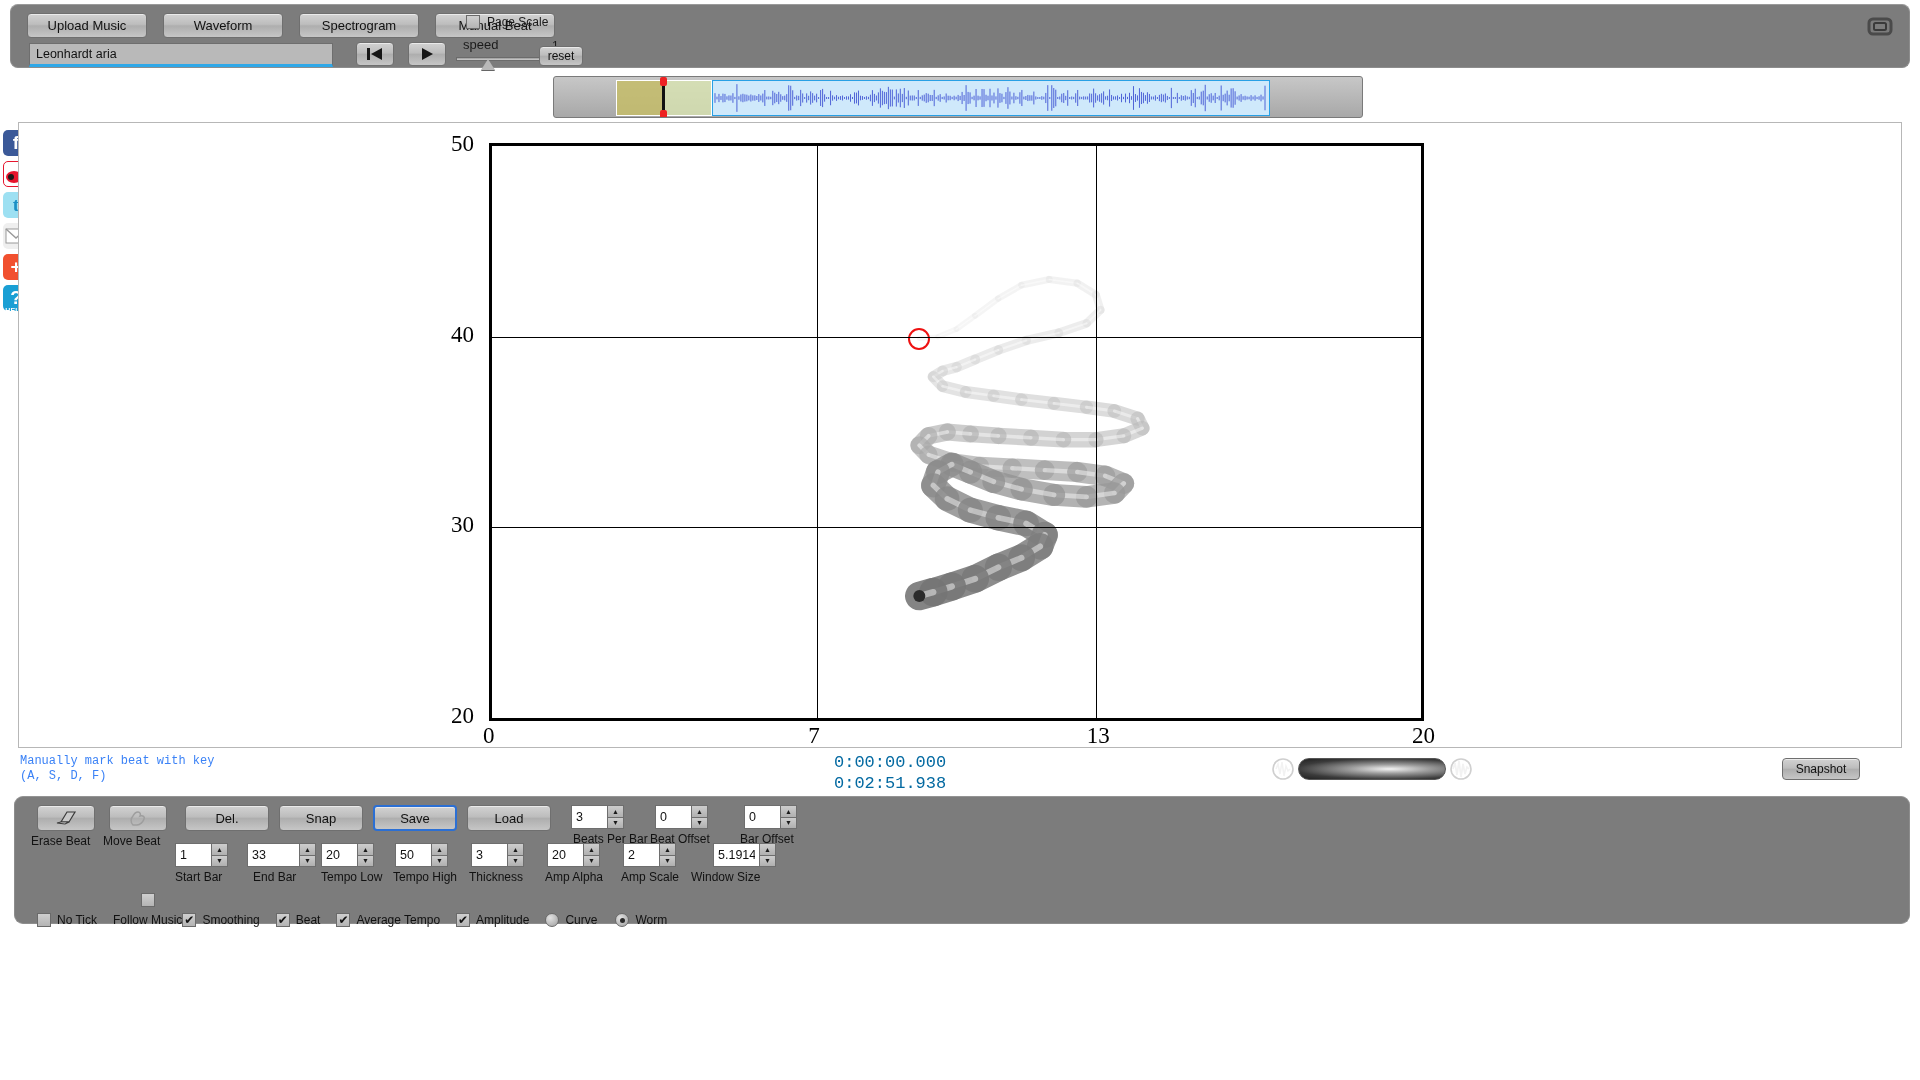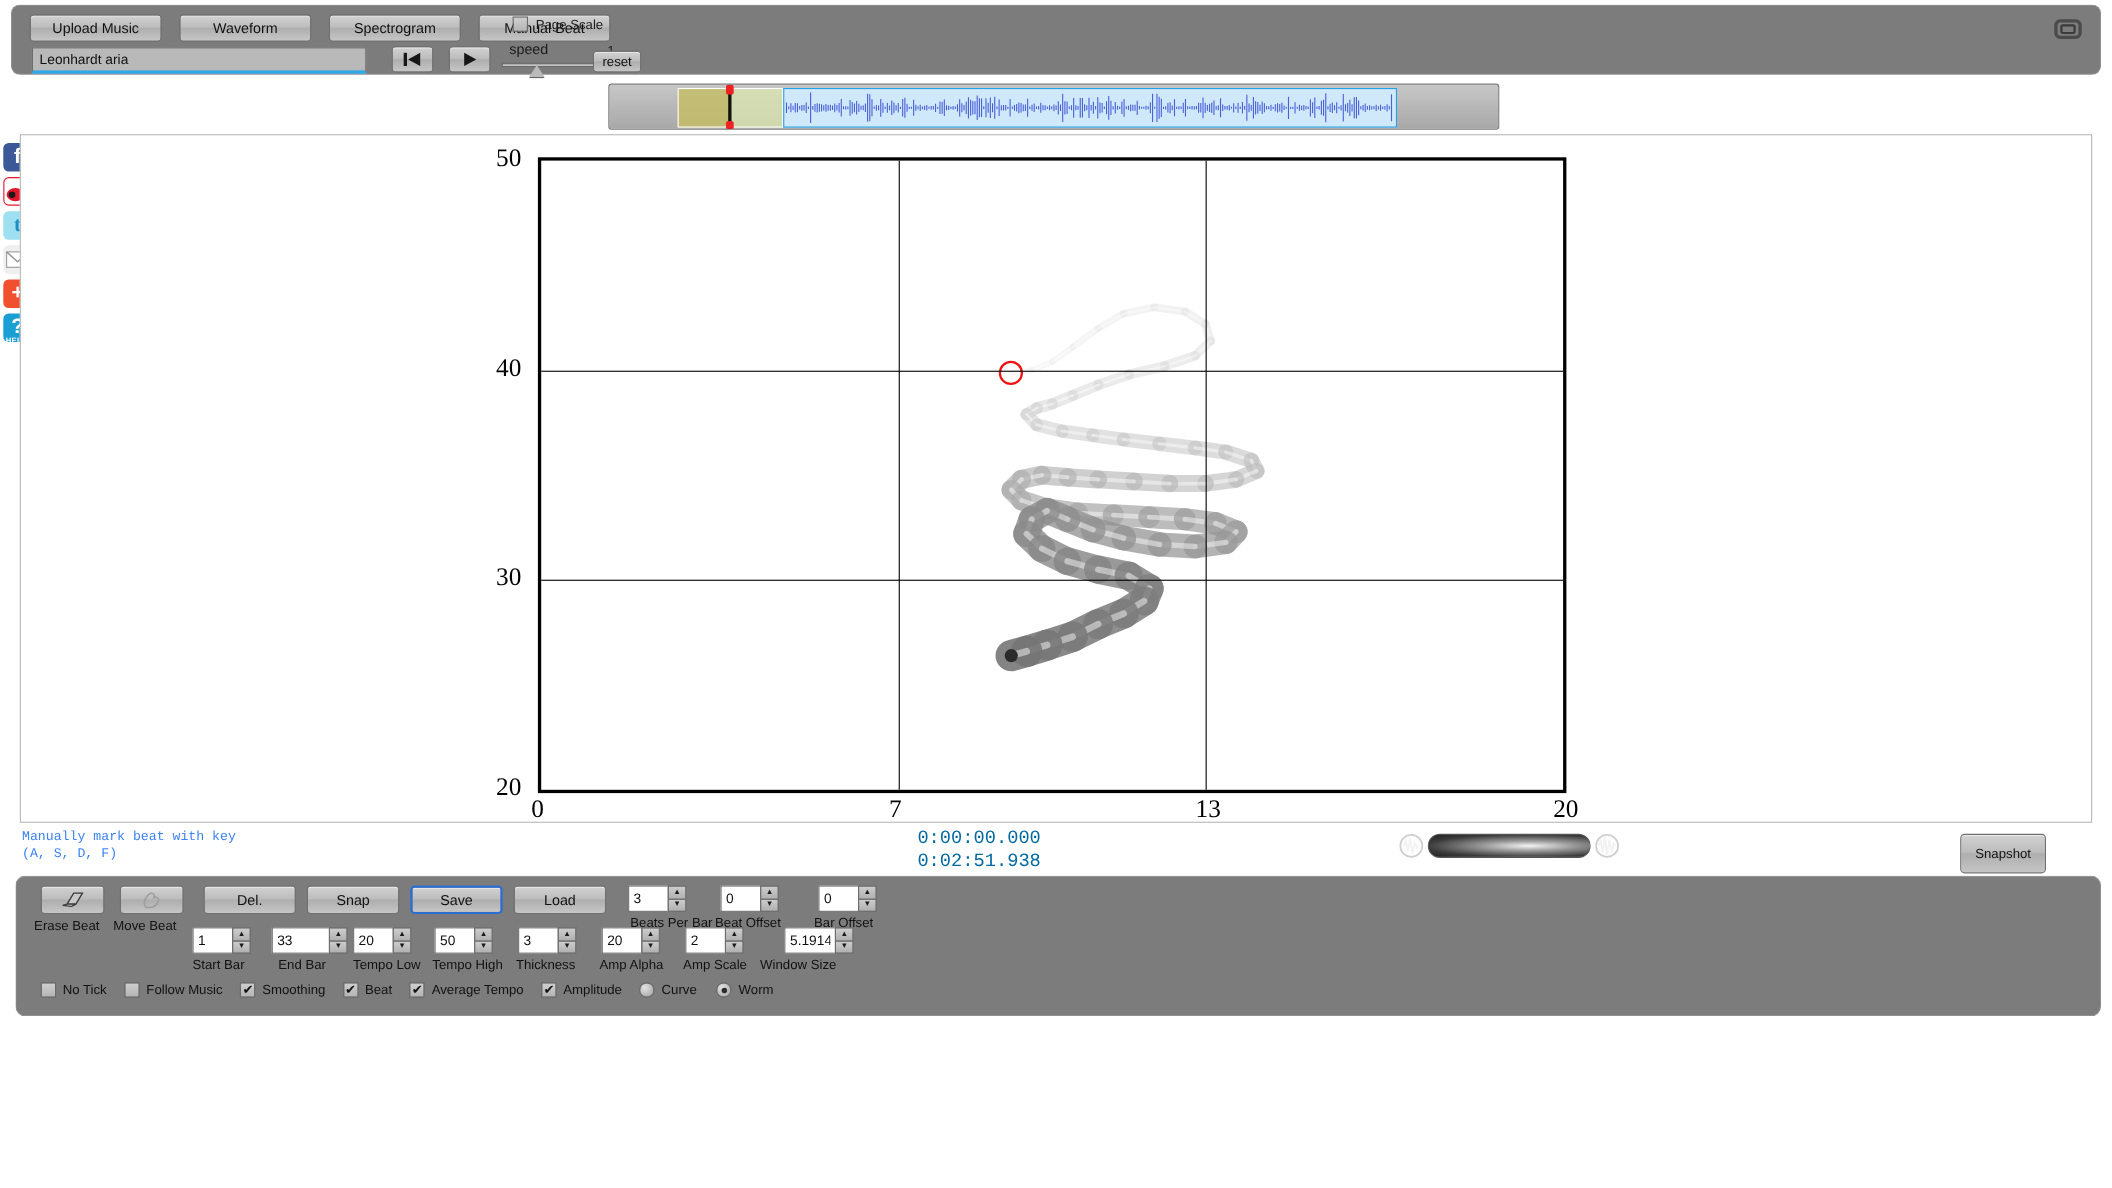--- a/index.html
+++ b/index.html
@@ -171,21 +171,21 @@
   #timecodes {
     position:absolute; left: 820px; top: 0px;
     font-family:"Liberation Mono", monospace; font-size: 17px; color:#0369a1; line-height: 21px;
   }
   #volwrap { position:absolute; left: 1258px; top: 6px; display:flex; align-items:center; gap:4px; }
   #volslider {
     width: 148px; height: 22px; border-radius: 11px;
     background: radial-gradient(ellipse at 62% 50%, #f4f4f4 0%, #9a9a9a 32%, #3b3b3b 72%, #202020 100%);
     border: 1px solid #555;
   }
-  #snapshotbtn { position:absolute; left: 1768px; top: 6px; width: 78px; height: 36px; font-size: 12px; }
+  #snapshotbtn { position:absolute; left: 1768px; top: 6px; width: 78px; height: 22px; font-size: 12px; }
 
   
   #ctrl {
     position:absolute; left: 14px; top: 796px; width: 1896px; height: 128px;
     background:#7c7c7c; border-radius: 9px; border-top:1px solid #949494;
   }
   .iconbtn { width: 58px; height: 26px; }
   .toollbl { position:absolute; font-size: 12px; color:#121212; }
   .spin { position:absolute; display:flex; }
   .spin input {
@@ -775,21 +775,21 @@
     <div class="btn" style="position:absolute;left:452px;top:8px;width:84px;height:26px">Load</div>
 
     <div id="row1"></div>
     <div id="row2"></div>
 
     <div id="optrow" style="position: absolute; left: 22px; top: 96px; display: flex; align-items: flex-end; gap: 0px;">
         <div class="cbrow" style="position: relative; margin-right: 16px;">
           <div class="chk"></div>
           <span>No Tick</span>
         </div>
-        <div class="cbrow" style="position: relative; margin-right: 16px;">
+        <div class="cbrow" style="position: relative; margin-right: 0; flex-direction: column;">
           <div class="chk"></div>
           <span>Follow Music</span>
         </div>
         <div class="cbrow" style="position: relative; margin-right: 16px;">
           <div class="chk">✔</div>
           <span>Smoothing</span>
         </div>
         <div class="cbrow" style="position: relative; margin-right: 16px;">
           <div class="chk">✔</div>
           <span>Beat</span>

